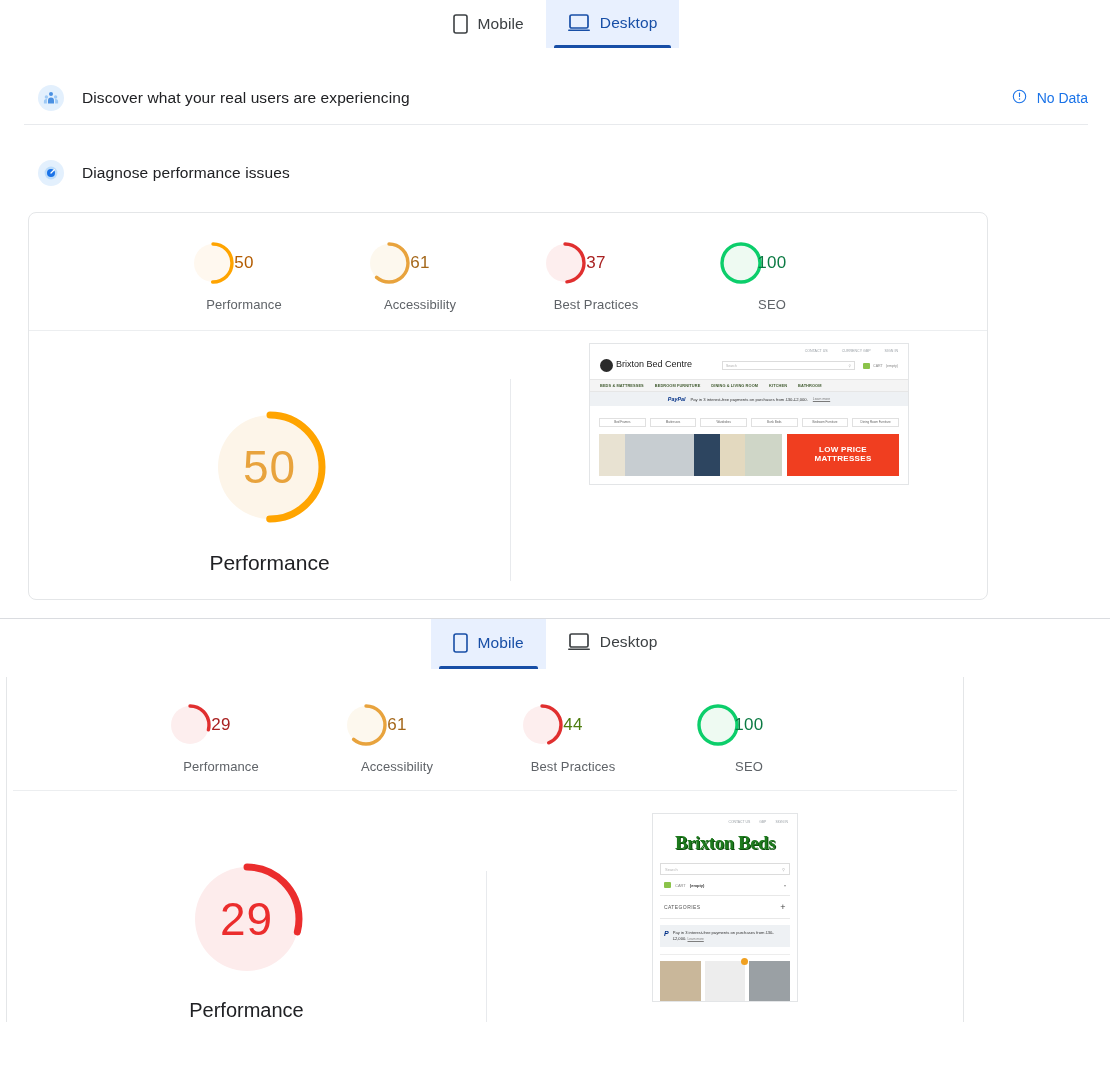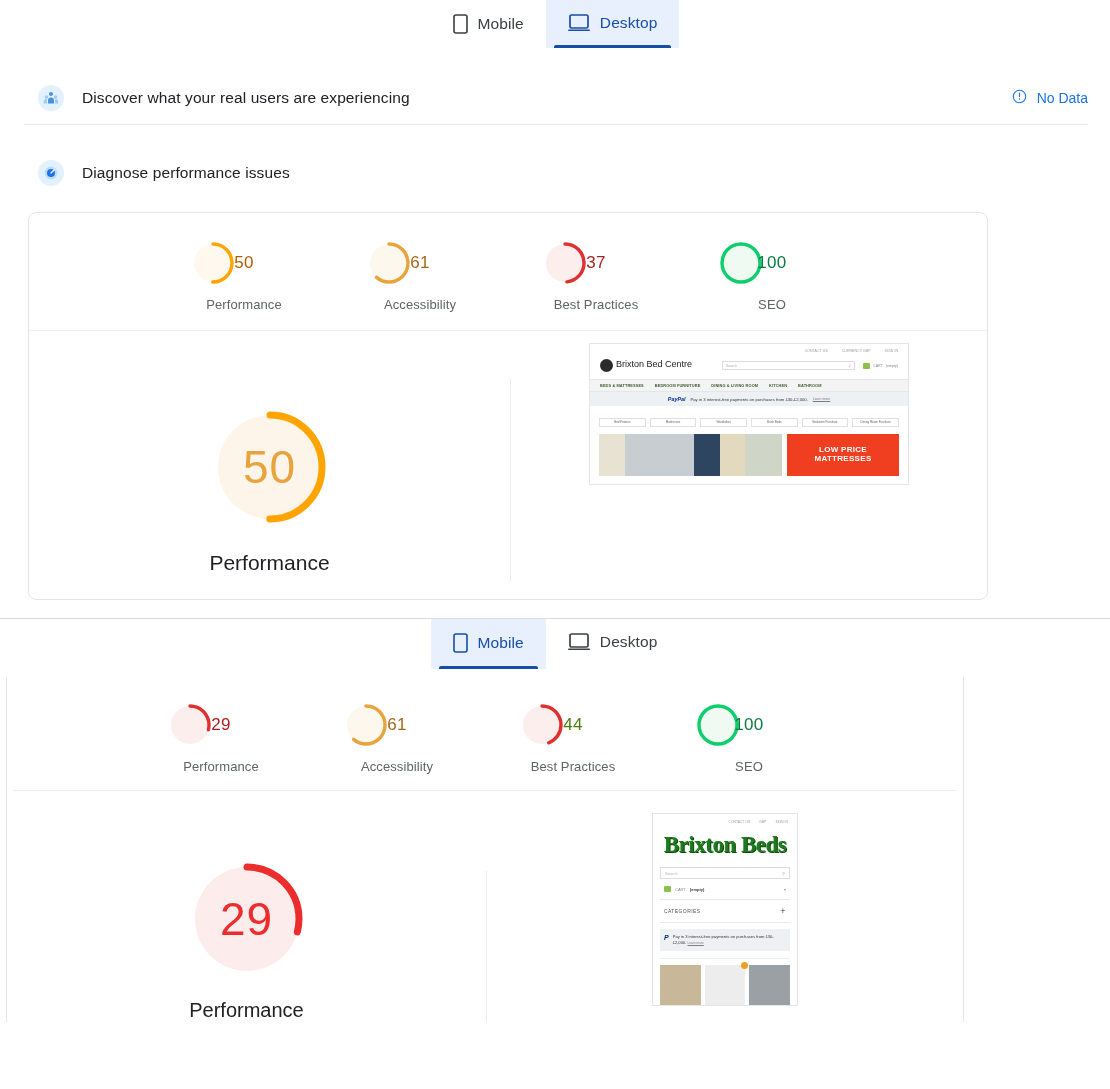--- a/index.html
+++ b/index.html
@@ -284,21 +284,21 @@
     overflow: hidden;
   }
   .sm-top {
     display: flex; justify-content: flex-end; gap: 9px;
     padding: 6px 9px 2px 0;
     font-size: 3.4px; color: #9aa0a6;
   }
   .sm-logo {
     text-align: center;
     padding: 6px 0 9px 0;
-    font-size: 23px;
+    font-size: 19px;
     font-weight: bold;
     color: #1d7a1d;
     letter-spacing: -.5px;
     font-family: "Liberation Serif", serif;
     text-shadow: 1px 1px 0 #0c4d0c;
   }
   .sm-search {
     margin: 0 7px;
     height: 12px;
     border: 1px solid #dcdcdc;

